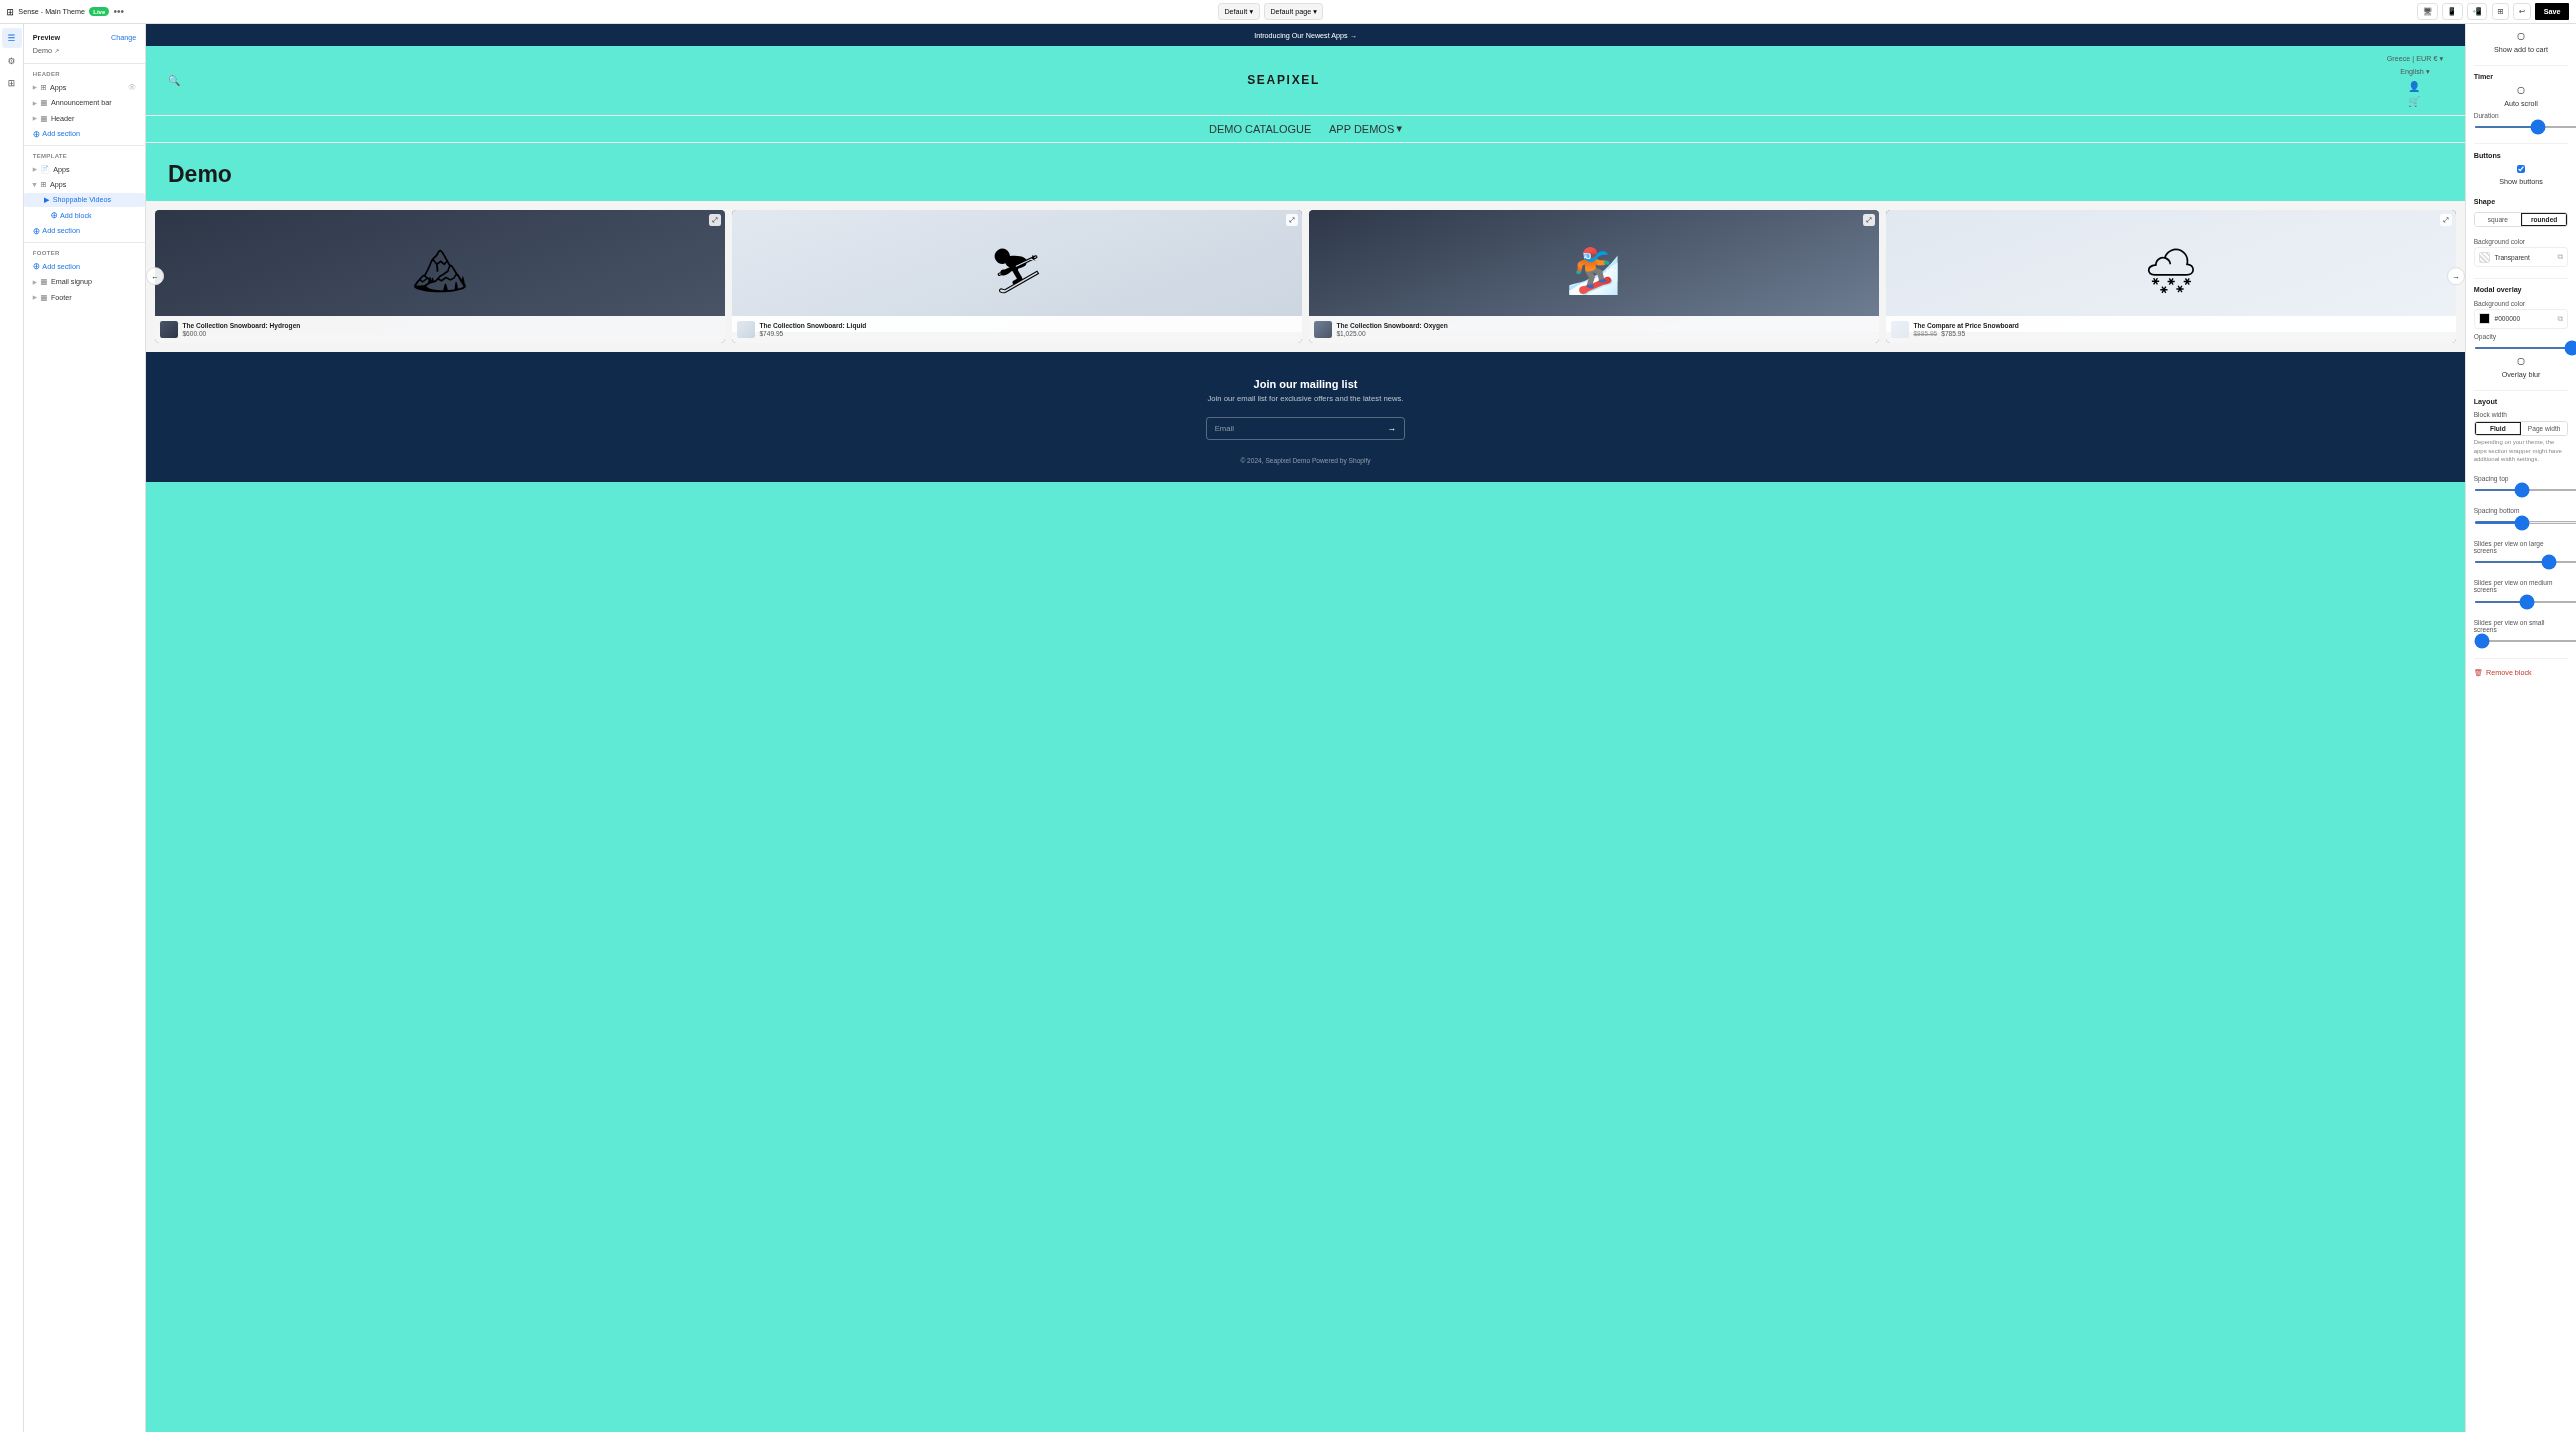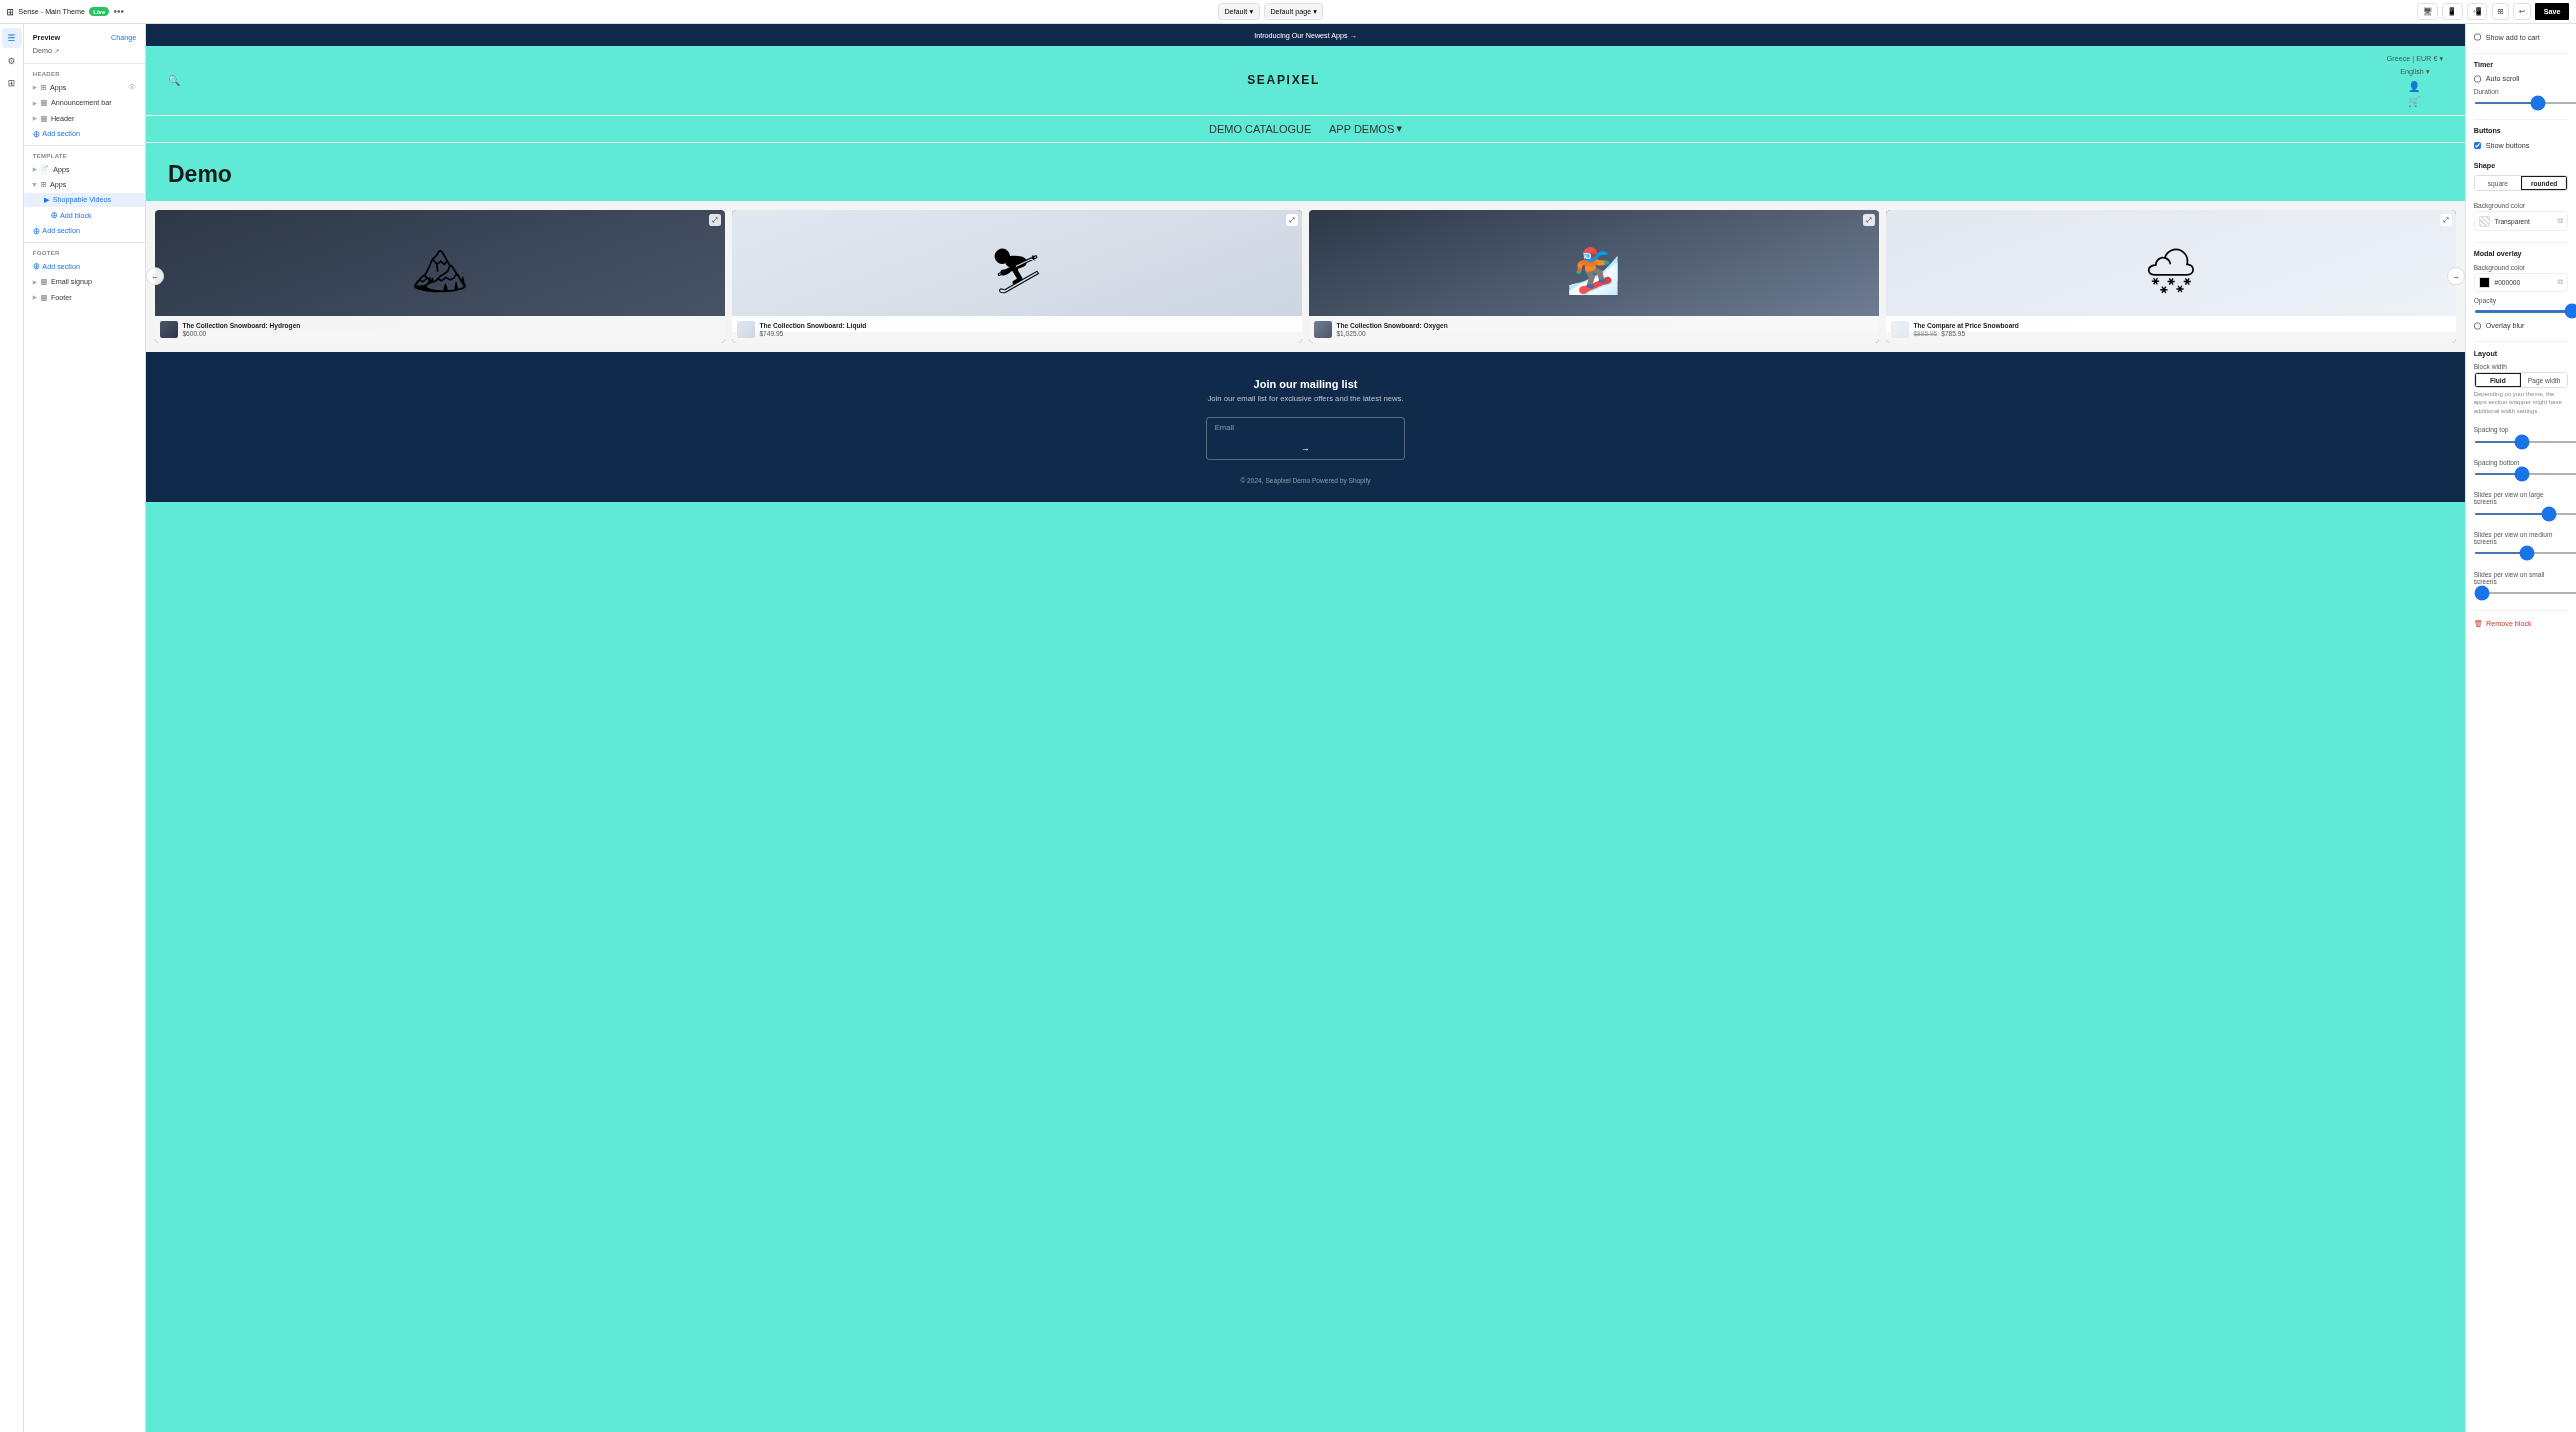--- a/index.html
+++ b/index.html
@@ -78,31 +78,31 @@
     .prod-img-3 { background: linear-gradient(160deg, #2d3748 0%, #718096 100%); }
     .prod-img-4 { background: linear-gradient(160deg, #e2e8f0 0%, #edf2f7 100%); }
 
     
     .person-img { width: 100%; height: 122px; display: flex; align-items: center; justify-content: center; font-size: 35px; }
 
     
     .footer-section { background: #0f2a4a; color: #fff; padding: 26.5px 22px 17.7px; text-align: center; }
     .footer-title { font-size: 11px; font-weight: 600; margin-bottom: 4.4px; }
     .footer-sub { font-size: 7.7px; color: rgba(255,255,255,0.7); margin-bottom: 13.3px; }
-    .email-input-row { display: flex; max-width: 199px; margin: 0 auto 17.7px; border: 0.6px solid rgba(255,255,255,0.3); border-radius: 3.3px; overflow: hidden; flex-direction: column; }
+    .email-input-row { display: flex; max-width: 199px; margin: 0 auto 17.7px; border: 0.6px solid rgba(255,255,255,0.3); border-radius: 3.3px; overflow: hidden; }
     .email-input { flex: 1; background: transparent; border: none; padding: 5.5px 7.7px; color: #fff; font-size: 7.7px; outline: none; }
     .email-input::placeholder { color: rgba(255,255,255,0.5); }
     .email-submit { background: none; border: none; color: #fff; padding: 5.5px 7.7px; cursor: pointer; font-size: 8.8px; }
     .footer-copy { font-size: 6.6px; color: rgba(255,255,255,0.5); }
 
     
     .right-panel { width: 111px; background: #fff; border-left: 0.6px solid #e0e0e0; overflow-y: auto; padding: 8.8px 7.7px; font-size: 7.2px; }
     .right-section { margin-bottom: 11px; }
     .right-section-title { font-weight: 600; font-size: 7.2px; color: #1a1a1a; margin-bottom: 5.5px; }
-    .checkbox-row { display: flex; align-items: center; gap: 4.4px; margin-bottom: 4.4px; }
+    .checkbox-row { display: flex; align-items: center; gap: 4.4px; margin-bottom: 4.4px; flex-direction: column; }
     .checkbox-row input[type=checkbox] { width: 7.7px; height: 7.7px; accent-color: #1a73e8; }
     .checkbox-row label { font-size: 7.2px; color: #333; }
     .slider-row { margin-bottom: 4.4px; }
     .slider-label { font-size: 6.6px; color: #555; margin-bottom: 2.2px; }
     .slider-with-val { display: flex; align-items: center; gap: 3.3px; }
     .slider-with-val input[type=range] { flex: 1; height: 2.2px; accent-color: #1a73e8; }
     .slider-val { background: #fff; border: 0.6px solid #ddd; border-radius: 2.2px; padding: 1.1px 3.3px; font-size: 6.6px; min-width: 20px; text-align: center; }
     .shape-row { display: flex; gap: 0; border: 0.6px solid #ddd; border-radius: 3.3px; overflow: hidden; margin-top: 2.2px; }
     .shape-btn { flex: 1; text-align: center; padding: 3.3px 4.4px; font-size: 6.6px; cursor: pointer; background: #fff; border: none; color: #555; }
     .shape-btn.active { background: #fff; font-weight: 600; color: #1a1a1a; box-shadow: inset 0 0 0 1.1px #1a1a1a; }

